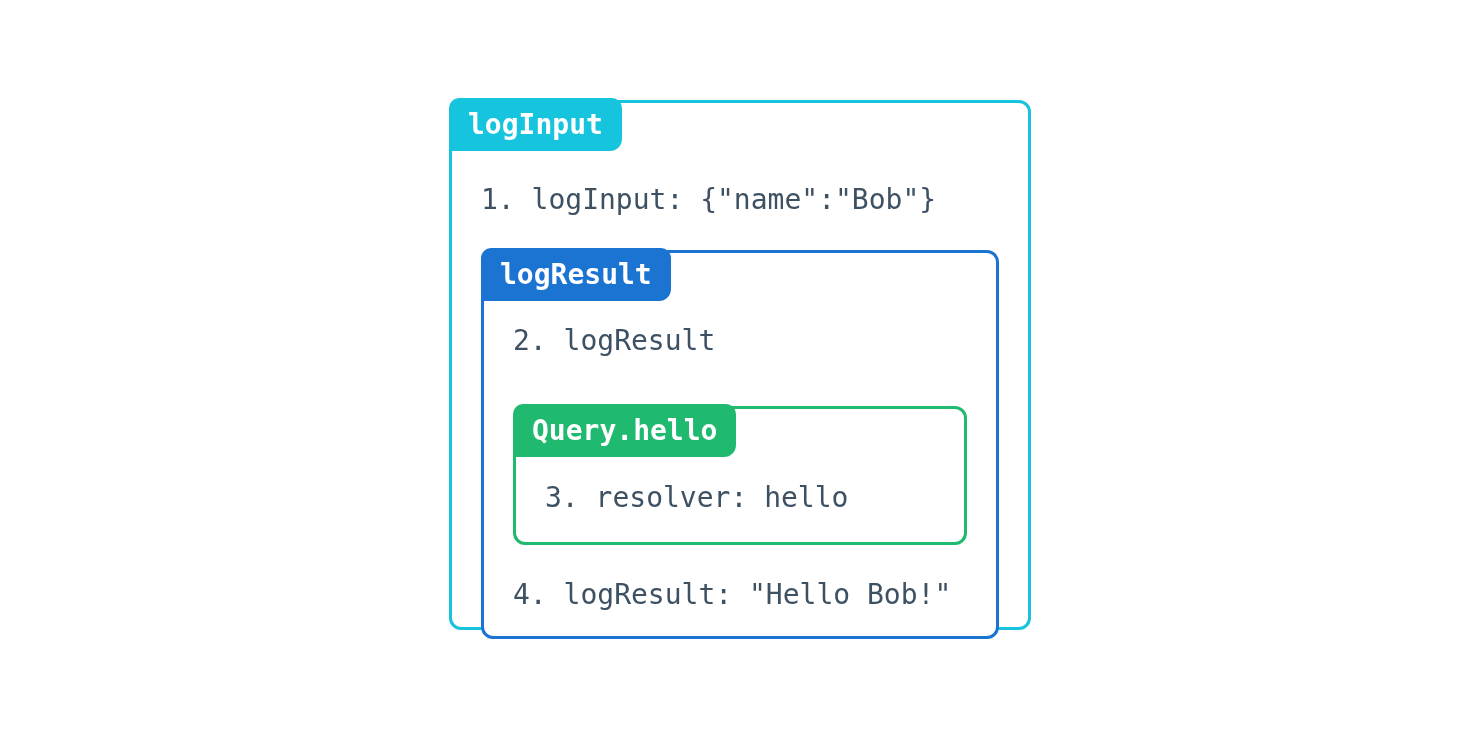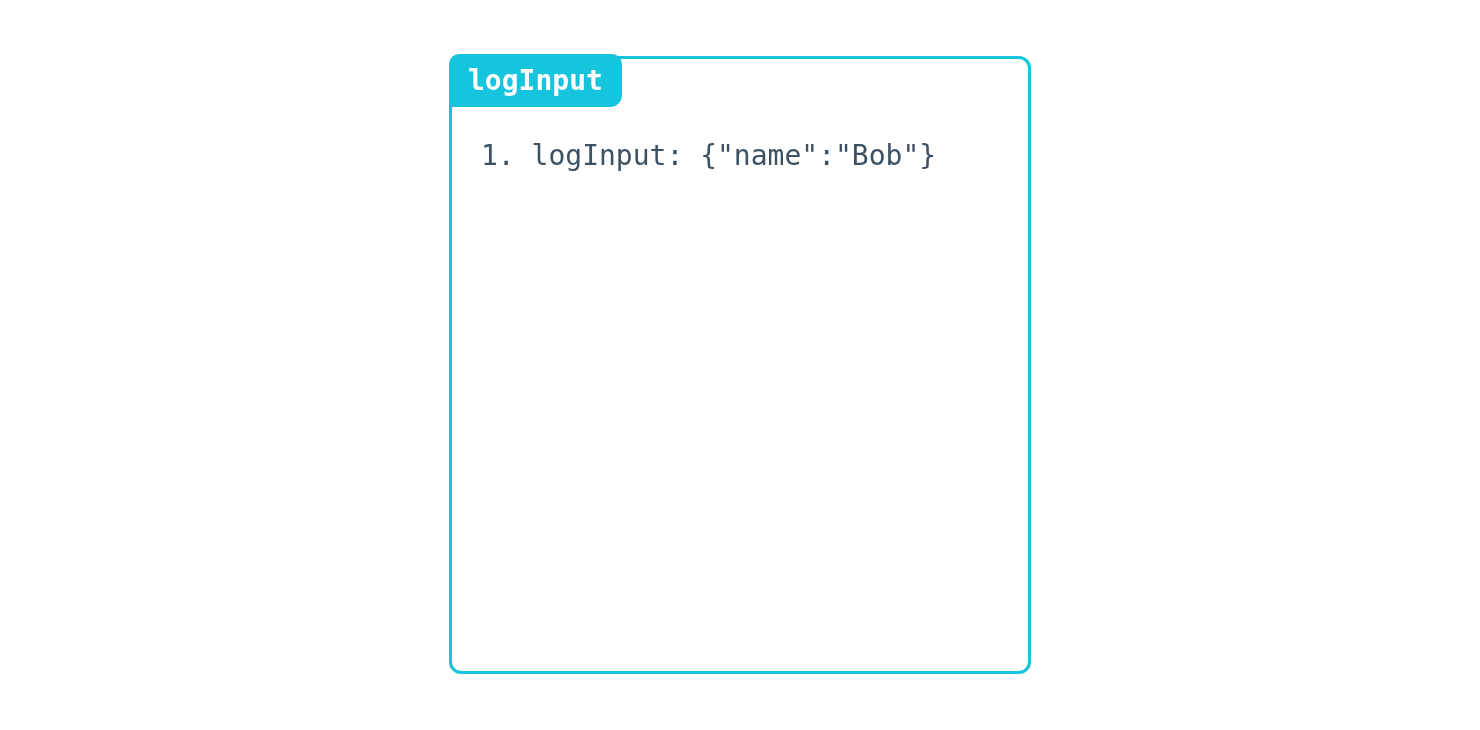--- a/index.html
+++ b/index.html
@@ -42,21 +42,21 @@
     white-space: pre;
   }
   .row {
     font-size: 28px;
     line-height: 30px;
     color: #3E5163;
     white-space: pre;
   }
   .box-outer {
     width: 582px;
-    height: 618px;
+    height: 530px;
   }
   .body-outer {
     padding: 82px 29px 0 29px;
   }
   .box-middle {
     margin-top: 35px;
     height: 389px;
   }
   .body-middle {
     padding: 73px 29px 0 29px;
@@ -81,16 +81,36 @@
 <div class="stage">
 
   <div class="box box-outer" style="border-color: rgb(22, 196, 222);">
 
     <div class="tab" style="background-color: rgb(22, 196, 222);">logInput</div>
 
     <div class="body-outer">
 
       <div class="row">1. logInput: {"name":"Bob"}</div>
 
+      <div class="box box-middle" style="border-color: rgb(27, 116, 209);">
+
+        <div class="tab" style="background-color: rgb(27, 116, 209);">logResult</div>
+
+        <div class="body-middle">
+
+          <div class="row">2. logResult</div>
+
+          <div class="box box-inner" style="border-color: rgb(31, 185, 111);">
+
+            <div class="tab" style="background-color: rgb(31, 185, 111);">Query.hello</div>
+
+            <div class="body-inner">
+              <div class="row">3. resolver: hello</div>
+            </div>
+          </div>
+
+          <div class="row row-step4">4. logResult: "Hello Bob!"</div>
+        </div>
+      </div>
 
     </div>
   </div>
 </div>
 
 </body></html>

